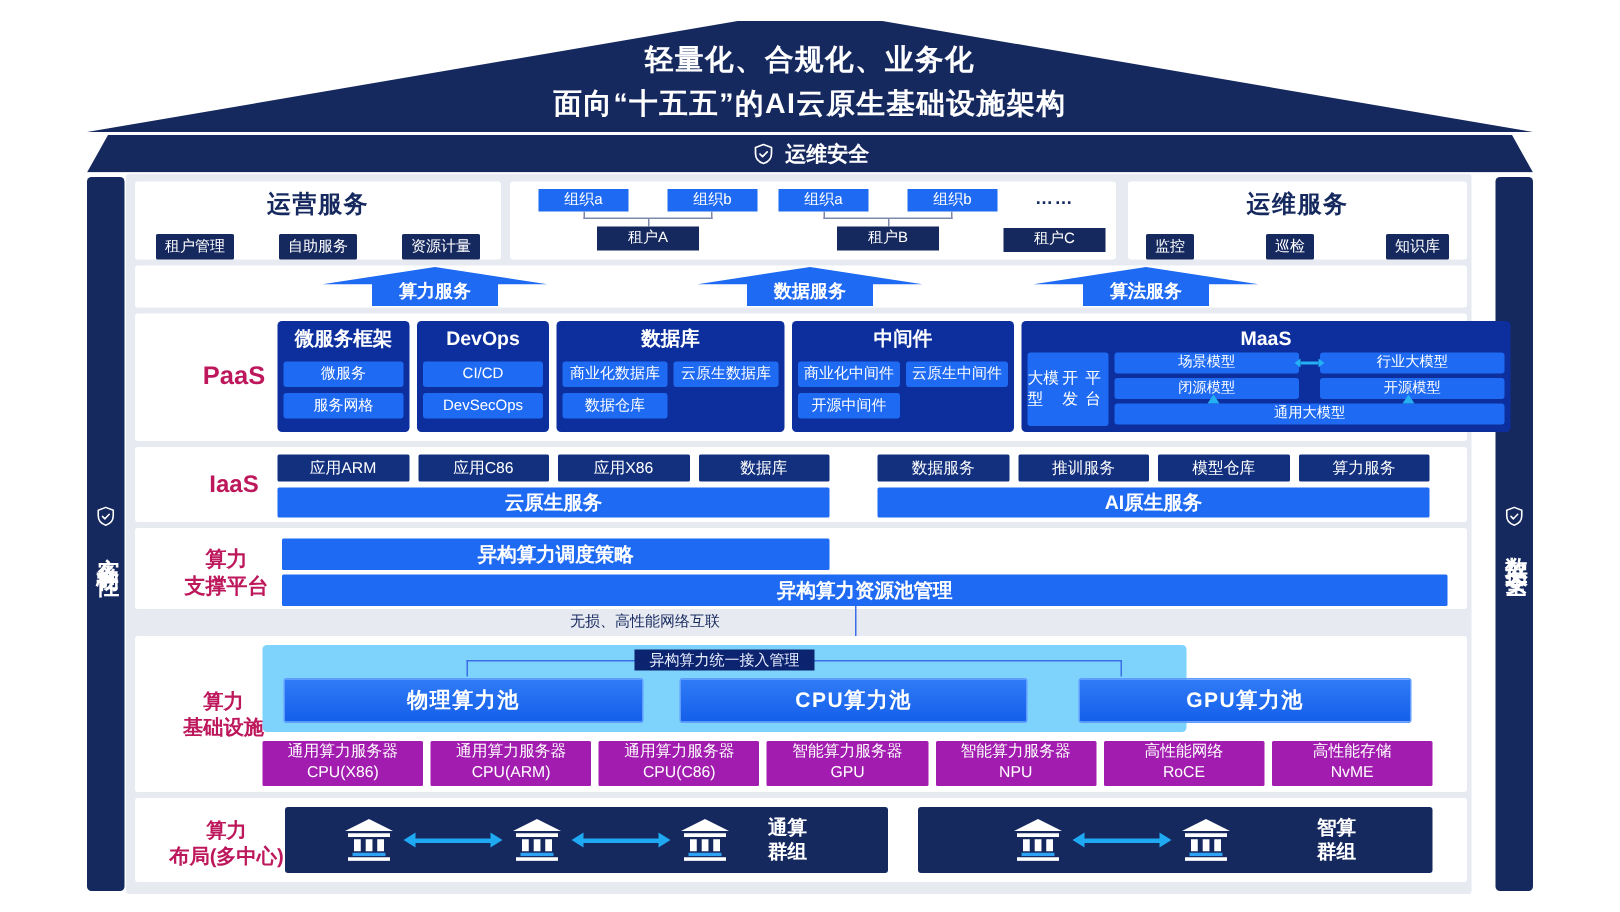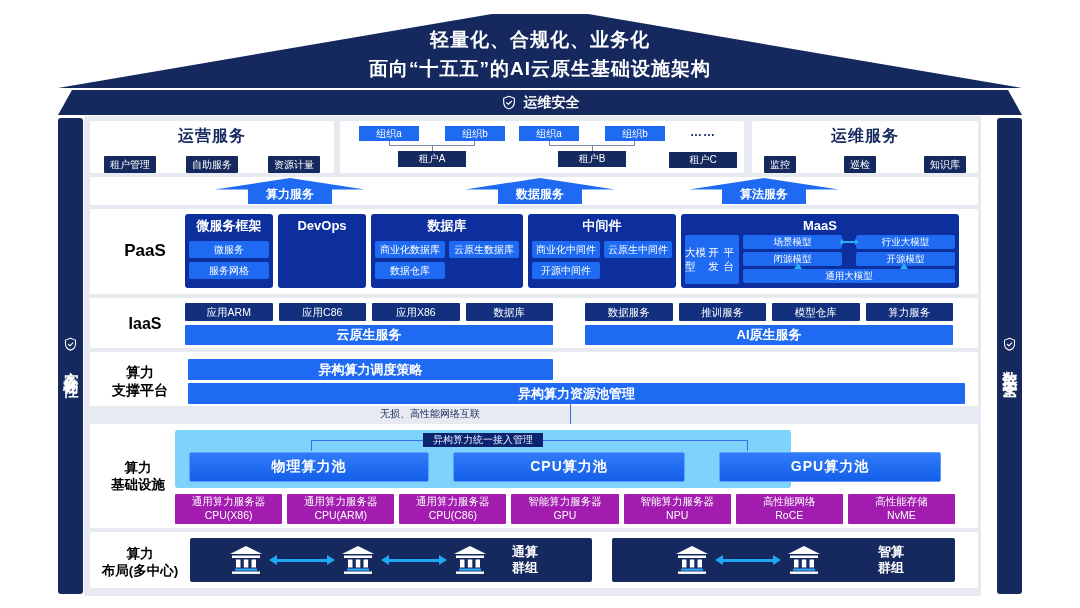--- a/index.html
+++ b/index.html
@@ -42,21 +42,21 @@
   .tenant { background:#16295f; color:#fff; font-size:10px; width:68px; height:16px; line-height:16px; text-align:center; }
   .dots { color:#16295f; font-weight:bold; font-size:12px; height:15px; line-height:12px; letter-spacing:1px; }
 
   
   .uparrow { position:absolute; top:1px; width:150px; height:26px; background:#1e6af2;
              clip-path:polygon(50% 0,100% 44%,78% 44%,78% 100%,22% 100%,22% 44%,0 44%);
              color:#fff; font-size:12px; font-weight:bold; display:flex; align-items:flex-end;
              justify-content:center; padding-bottom:1px; }
 
   
-  .side-label { position:absolute; color:#000000; font-weight:bold; text-align:center; }
+  .side-label { position:absolute; color:#be185d; font-weight:bold; text-align:center;margin-left:11px; }
   .pgroup { position:absolute; top:5px; height:74px; background:#0d2f9e; border-radius:3px;
             padding:2px 4px 4px; display:flex; flex-direction:column; }
   .pgroup .hd { color:#fff; font-size:13px; font-weight:bold; text-align:center; height:19px; line-height:19px; }
   .pgroup .items { display:flex; flex-direction:column; gap:4px; flex:1; justify-content:center; }
   .pitem { background:#1e6af2; color:#fff; font-size:10px; height:17px; line-height:17px;
            text-align:center; border-radius:2px; white-space:nowrap; overflow:hidden; }
   .prow { display:flex; gap:4px; } .prow .pitem { flex:1; }
   .half { width:calc(50% - 2px); }
   .maas-body { display:flex; gap:4px; flex:1; }
   .maas-plat { background:#1e6af2; color:#fff; width:54px; border-radius:2px; font-size:10.5px;
@@ -203,20 +203,24 @@
     <div class="pgroup" style="left:95px; width:88px;">
       <div class="hd">微服务框架</div>
       <div class="items">
         <div class="pitem">微服务</div>
         <div class="pitem">服务网格</div>
       </div>
     </div>
 
     <div class="pgroup" style="left:188px; width:88px;">
       <div class="hd">DevOps</div>
+      <div class="items">
+        <div class="pitem">CI/CD</div>
+        <div class="pitem">DevSecOps</div>
+      </div>
     </div>
 
     <div class="pgroup" style="left:281px; width:152px;">
       <div class="hd">数据库</div>
       <div class="items">
         <div class="prow">
           <div class="pitem">商业化数据库</div>
           <div class="pitem">云原生数据库</div>
         </div>
         <div class="pitem half">数据仓库</div>
@@ -227,21 +231,21 @@
       <div class="hd">中间件</div>
       <div class="items">
         <div class="prow">
           <div class="pitem">商业化中间件</div>
           <div class="pitem">云原生中间件</div>
         </div>
         <div class="pitem half">开源中间件</div>
       </div>
     </div>
 
-    <div class="pgroup" style="left:591px; width:278px;justify-content:space-between;">
+    <div class="pgroup" style="left:591px; width:326px;justify-content:space-between;">
       <div class="hd">MaaS</div>
       <div class="maas-body">
         <div class="maas-plat">
           <span>大模型</span>
           <span>开发</span>
           <span>平台</span>
         </div>
         <div class="maas-grid">
           <div class="mrow">
             <div class="pitem">场景模型</div>

